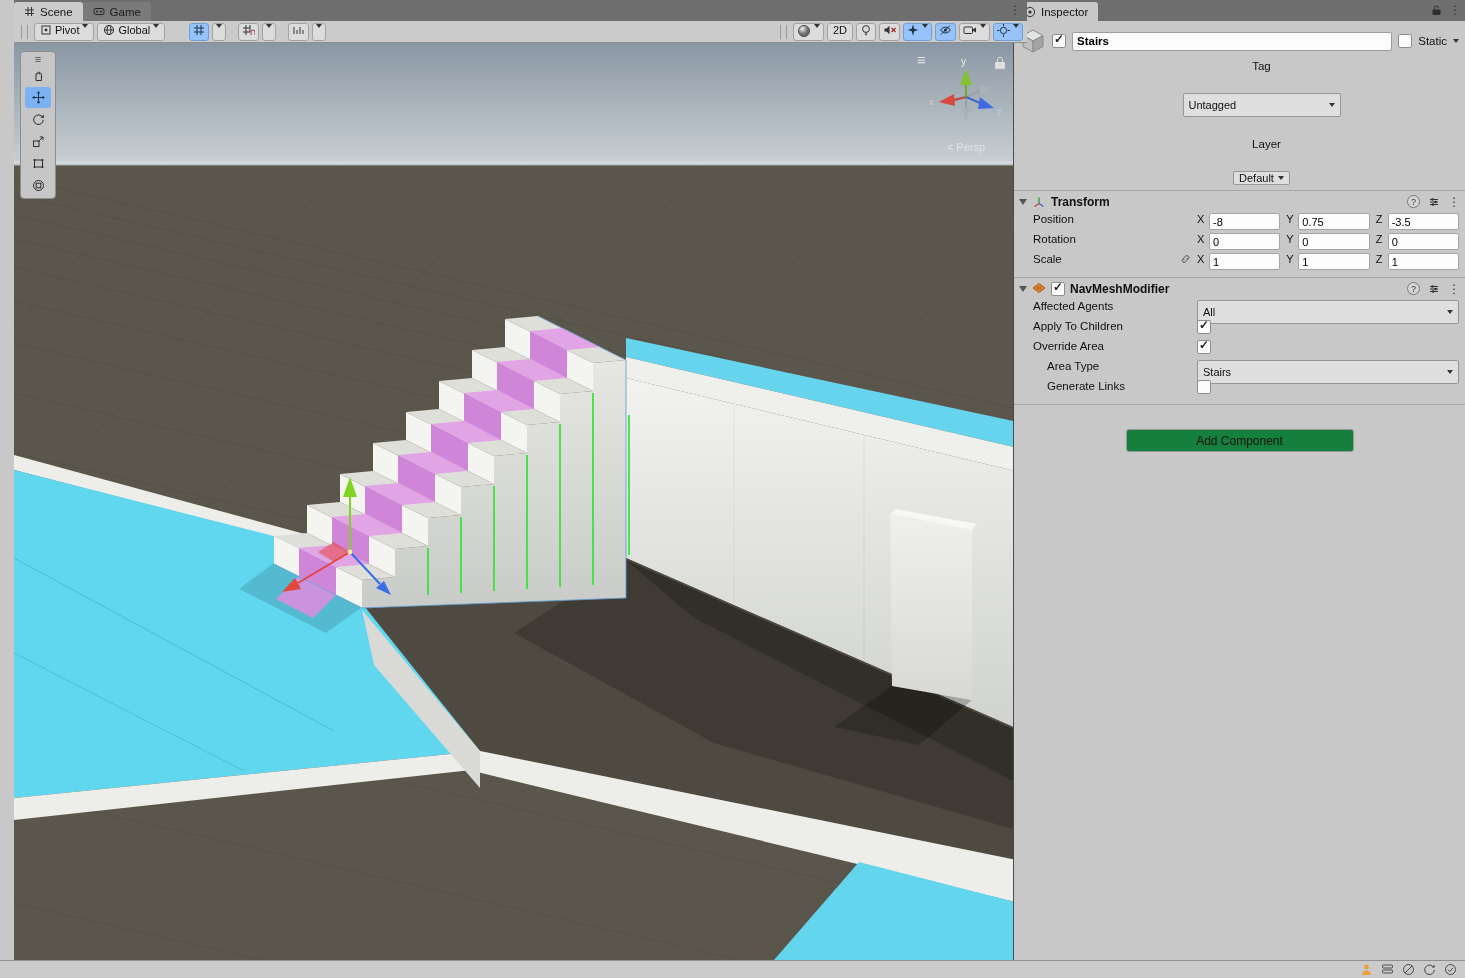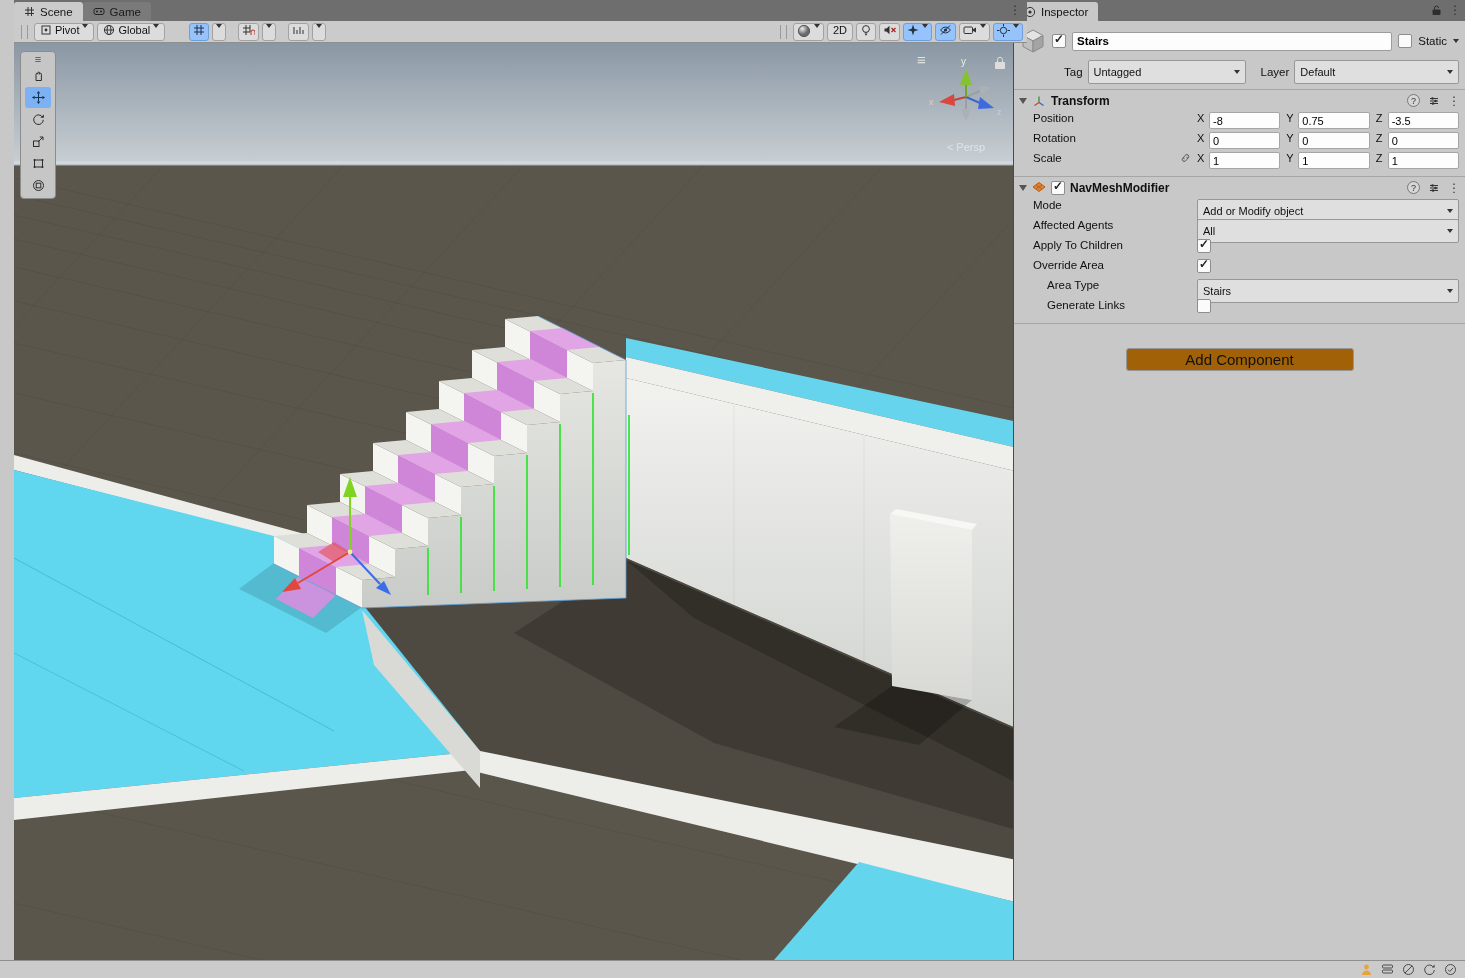--- a/index.html
+++ b/index.html
@@ -32,21 +32,21 @@
   
   .inspector{position:absolute;left:1013px;top:0;width:452px;height:960px;background:#C8C8C8;border-left:1px solid #4A4A4A;box-sizing:border-box;font-size:11.5px;color:#101010;}
   .insp-strip{position:relative;height:21px;background:#6E6E6E;display:flex;align-items:flex-end;}
   .insp-tab{height:19px;background:#C8C8C8;display:flex;align-items:center;gap:5px;padding:0 10px;font-size:11.5px;border-radius:3px 3px 0 0;}
   .insp-strip-icons{position:absolute;right:4px;top:3px;display:flex;align-items:center;gap:7px;color:#2c2c2c;}
   .go-header{padding:7px 6px 5px 6px;border-bottom:1px solid #A6A6A6;}
   .go-row1{display:flex;align-items:center;gap:6px;}
   .name-input{flex:1;height:17px;background:#FDFDFD;border:1px solid #9C9C9C;border-radius:2px;font-size:11.5px;font-weight:bold;font-family:"Liberation Sans",sans-serif;padding:0 4px;min-width:0;}
   .cb{width:14px;height:14px;background:#FBFBFB;border:1px solid #8E8E8E;border-radius:2px;position:relative;flex-shrink:0;box-sizing:border-box;}
   .cb[data-checked="true"]::after{content:"✓";position:absolute;left:1px;top:-3px;font-size:12px;font-weight:bold;color:#222;}
-  .go-row2{display:flex;align-items:center;gap:5px;margin:6px 0 0 44px;}
+  .go-row2{display:flex;align-items:center;gap:21px;margin:6px 0 0 44px;flex-direction:column;}
   .dd{height:24px;background:#DFDFDF;border:1px solid #979797;border-radius:2px;display:flex;align-items:center;padding:0 5px;font-size:11px;gap:4px;box-sizing:border-box;}
   .dd .caret{margin-left:auto;}
   .lbl{color:#101010;}
 
   .comp{border-bottom:1px solid #A6A6A6;padding-bottom:5px;}
   .comp-header{height:21px;display:flex;align-items:center;gap:5px;padding:0 5px;}
   .comp-title{font-weight:bold;font-size:12px;}
   .comp-right{margin-left:auto;display:flex;align-items:center;gap:8px;color:#333;}
   .foldout{width:0;height:0;border-left:4px solid transparent;border-right:4px solid transparent;border-top:6px solid #555;flex-shrink:0;}
   .prop-row{height:19px;display:flex;align-items:flex-start;padding:0 6px 0 19px;margin-top:1px;}
@@ -54,21 +54,21 @@
   .prop-label.indent{padding-left:14px;width:150px;}
   .axis-l{width:10px;flex-shrink:0;font-size:11px;margin-right:2px;}
   .vec{width:0;flex:1;height:15px;background:#FDFDFD;border:1px solid #A5A5A5;border-radius:2px;font-size:11px;font-family:"Liberation Sans",sans-serif;padding:0 3px;margin-right:6px;}
   .vec:last-child{margin-right:0;}
   .ctrl{flex:1;display:flex;align-items:center;min-width:0;}
   .ctrl .dd{flex:1;}
   .link-slot{margin-left:auto;padding-right:5px;display:flex;align-items:center;}
   .kebab{font-size:12px;}
   .help-ic{width:13px;height:13px;border-radius:50%;border:1px solid #777;background:#D6D6D6;font-size:9px;display:flex;align-items:center;justify-content:center;box-sizing:border-box;color:#333;}
   .add-comp-wrap{display:flex;justify-content:center;margin-top:24px;}
-  .add-comp{width:228px;height:23px;background:#a16207;border:1px solid #969696;border-radius:3px;font-size:15px;font-family:"Liberation Sans",sans-serif;color:#111;}
+  .add-comp{width:228px;height:23px;background:#15803d;border:1px solid #969696;border-radius:3px;font-size:12px;font-family:"Liberation Sans",sans-serif;color:#111;}
 
   
   .statusbar{position:absolute;left:0;top:960px;width:1465px;height:18px;background:#CBCBCB;border-top:1px solid #8F8F8F;box-sizing:border-box;display:flex;align-items:center;justify-content:flex-end;gap:8px;padding:0 8px;}
 </style>
 </head>
 <body>
 
 <div class="app">
 
   <div class="scene-panel">
@@ -550,29 +550,20 @@
           <svg width="12" height="12">
               <path d="M2 3.5h8M2 6h8M2 8.5h8" stroke="#333"></path>
               <circle cx="4.5" cy="3.5" r="1.3" fill="#333"></circle>
               <circle cx="7.5" cy="6" r="1.3" fill="#333"></circle>
               <circle cx="5" cy="8.5" r="1.3" fill="#333"></circle>
             </svg>
           <span class="kebab">⋮</span>
         </div>
       </div>
       <div class="prop-row">
-        <span class="prop-label">Mode</span>
-        <div class="ctrl">
-            <div class="dd">
-          <span>Add or Modify object</span>
-          <span class="caret"></span>
-        </div>
-          </div>
-      </div>
-      <div class="prop-row">
         <span class="prop-label">Affected Agents</span>
         <div class="ctrl">
             <div class="dd">
           <span>All</span>
           <span class="caret"></span>
         </div>
           </div>
       </div>
       <div class="prop-row">
         <span class="prop-label">Apply To Children</span>

